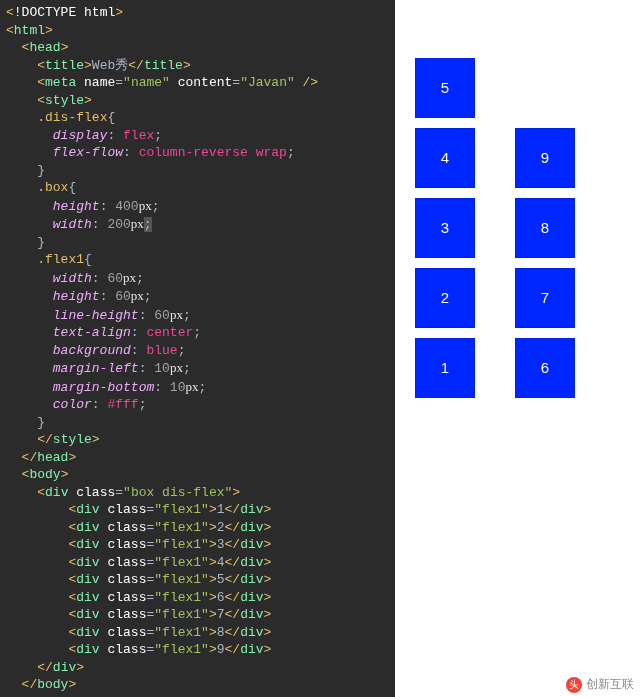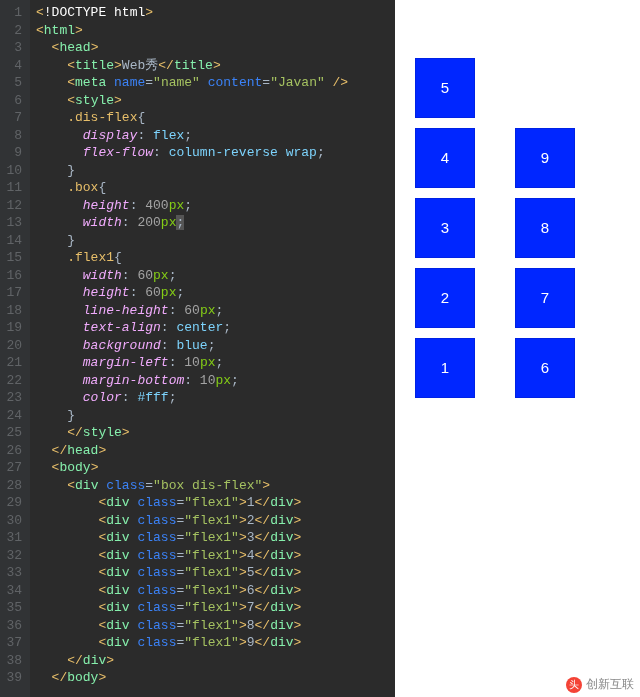--- a/index.html
+++ b/index.html
@@ -29,26 +29,26 @@
     line-height: 17.5px;
     width: 30px;
   }
   .code {
     padding: 4px 6px;
     line-height: 17.5px;
     white-space: pre;
   }
   .tag      { color: #86efac; }
   .bracket  { color: #e8bf6a; }
-  .attr     { color: #3b82f6; margin-top: 30px; }
+  .attr     { color: #ffffff; margin-top: 30px; }
   .string   { color: #a5c261; }
   .prop     { color: #f0abfc; font-style: italic; }
-  .val      { color: #7dd3fc; }
+  .val      { color: #ec4899; }
   .num      { color: #a3a3a3; }
-  .unit     { color: #84cc16; }
+  .unit     { color: #e5e5e5; font-family: Liberation Serif, serif; }
   .sel      { color: #e8bf6a; }
   .punct    { color: #a9b7c6; }
   .doctype  { color: #ffffff; }
   .txt      { color: #a9b7c6; }
   .preview {
     flex: 1;
     background: #fff;
     position: relative;
     padding: 8px 10px;
   }
@@ -89,60 +89,20 @@
     border-radius: 50%;
     background: #f44336;
     font-size: 10px; color:#fff;
     display:flex; align-items:center; justify-content:center;
   }
 </style>
 </head>
 <body>
 
 <div class="editor">
-  <div class="gutter">1
-2
-3
-4
-5
-6
-7
-8
-9
-10
-11
-12
-13
-14
-15
-16
-17
-18
-19
-20
-21
-22
-23
-24
-25
-26
-27
-28
-29
-30
-31
-32
-33
-34
-35
-36
-37
-38
-39
-</div>
   <div class="code"><div><span class="bracket">&lt;</span><span class="doctype">!DOCTYPE html</span><span class="bracket">&gt;</span></div><div><span class="bracket">&lt;</span><span class="tag">html</span><span class="bracket">&gt;</span></div><div>  <span class="bracket">&lt;</span><span class="tag">head</span><span class="bracket">&gt;</span></div><div>    <span class="bracket">&lt;</span><span class="tag">title</span><span class="bracket">&gt;</span><span class="txt">Web秀</span><span class="bracket">&lt;/</span><span class="tag">title</span><span class="bracket">&gt;</span></div><div>    <span class="bracket">&lt;</span><span class="tag">meta</span> <span class="attr">name</span><span class="punct">=</span><span class="string">"name"</span> <span class="attr">content</span><span class="punct">=</span><span class="string">"Javan"</span><span class="bracket"> /&gt;</span></div><div>    <span class="bracket">&lt;</span><span class="tag">style</span><span class="bracket">&gt;</span></div><div>    <span class="sel">.dis-flex</span><span class="punct">{</span></div><div>      <span class="prop">display</span><span class="punct">:</span> <span class="val">flex</span><span class="punct">;</span></div><div>      <span class="prop">flex-flow</span><span class="punct">:</span> <span class="val">column-reverse wrap</span><span class="punct">;</span></div><div>    <span class="punct">}</span></div><div>    <span class="sel">.box</span><span class="punct">{</span></div><div>      <span class="prop">height</span><span class="punct">:</span> <span class="num">400</span><span class="unit">px</span><span class="punct">;</span></div><div>      <span class="prop">width</span><span class="punct">:</span> <span class="num">200</span><span class="unit">px</span><span class="punct" style="background:#555">;</span></div><div>    <span class="punct">}</span></div><div>    <span class="sel">.flex1</span><span class="punct">{</span></div><div>      <span class="prop">width</span><span class="punct">:</span> <span class="num">60</span><span class="unit">px</span><span class="punct">;</span></div><div>      <span class="prop">height</span><span class="punct">:</span> <span class="num">60</span><span class="unit">px</span><span class="punct">;</span></div><div>      <span class="prop">line-height</span><span class="punct">:</span> <span class="num">60</span><span class="unit">px</span><span class="punct">;</span></div><div>      <span class="prop">text-align</span><span class="punct">:</span> <span class="val">center</span><span class="punct">;</span></div><div>      <span class="prop">background</span><span class="punct">:</span> <span class="val">blue</span><span class="punct">;</span></div><div>      <span class="prop">margin-left</span><span class="punct">:</span> <span class="num">10</span><span class="unit">px</span><span class="punct">;</span></div><div>      <span class="prop">margin-bottom</span><span class="punct">:</span> <span class="num">10</span><span class="unit">px</span><span class="punct">;</span></div><div>      <span class="prop">color</span><span class="punct">:</span> <span class="val">#fff</span><span class="punct">;</span></div><div>    <span class="punct">}</span></div><div>    <span class="bracket">&lt;/</span><span class="tag">style</span><span class="bracket">&gt;</span></div><div>  <span class="bracket">&lt;/</span><span class="tag">head</span><span class="bracket">&gt;</span></div><div>  <span class="bracket">&lt;</span><span class="tag">body</span><span class="bracket">&gt;</span></div><div>    <span class="bracket">&lt;</span><span class="tag">div</span> <span class="attr">class</span><span class="punct">=</span><span class="string">"box dis-flex"</span><span class="bracket">&gt;</span></div><div>        <span class="bracket">&lt;</span><span class="tag">div</span> <span class="attr">class</span><span class="punct">=</span><span class="string">"flex1"</span><span class="bracket">&gt;</span><span class="txt">1</span><span class="bracket">&lt;/</span><span class="tag">div</span><span class="bracket">&gt;</span></div><div>        <span class="bracket">&lt;</span><span class="tag">div</span> <span class="attr">class</span><span class="punct">=</span><span class="string">"flex1"</span><span class="bracket">&gt;</span><span class="txt">2</span><span class="bracket">&lt;/</span><span class="tag">div</span><span class="bracket">&gt;</span></div><div>        <span class="bracket">&lt;</span><span class="tag">div</span> <span class="attr">class</span><span class="punct">=</span><span class="string">"flex1"</span><span class="bracket">&gt;</span><span class="txt">3</span><span class="bracket">&lt;/</span><span class="tag">div</span><span class="bracket">&gt;</span></div><div>        <span class="bracket">&lt;</span><span class="tag">div</span> <span class="attr">class</span><span class="punct">=</span><span class="string">"flex1"</span><span class="bracket">&gt;</span><span class="txt">4</span><span class="bracket">&lt;/</span><span class="tag">div</span><span class="bracket">&gt;</span></div><div>        <span class="bracket">&lt;</span><span class="tag">div</span> <span class="attr">class</span><span class="punct">=</span><span class="string">"flex1"</span><span class="bracket">&gt;</span><span class="txt">5</span><span class="bracket">&lt;/</span><span class="tag">div</span><span class="bracket">&gt;</span></div><div>        <span class="bracket">&lt;</span><span class="tag">div</span> <span class="attr">class</span><span class="punct">=</span><span class="string">"flex1"</span><span class="bracket">&gt;</span><span class="txt">6</span><span class="bracket">&lt;/</span><span class="tag">div</span><span class="bracket">&gt;</span></div><div>        <span class="bracket">&lt;</span><span class="tag">div</span> <span class="attr">class</span><span class="punct">=</span><span class="string">"flex1"</span><span class="bracket">&gt;</span><span class="txt">7</span><span class="bracket">&lt;/</span><span class="tag">div</span><span class="bracket">&gt;</span></div><div>        <span class="bracket">&lt;</span><span class="tag">div</span> <span class="attr">class</span><span class="punct">=</span><span class="string">"flex1"</span><span class="bracket">&gt;</span><span class="txt">8</span><span class="bracket">&lt;/</span><span class="tag">div</span><span class="bracket">&gt;</span></div><div>        <span class="bracket">&lt;</span><span class="tag">div</span> <span class="attr">class</span><span class="punct">=</span><span class="string">"flex1"</span><span class="bracket">&gt;</span><span class="txt">9</span><span class="bracket">&lt;/</span><span class="tag">div</span><span class="bracket">&gt;</span></div><div>    <span class="bracket">&lt;/</span><span class="tag">div</span><span class="bracket">&gt;</span></div><div>  <span class="bracket">&lt;/</span><span class="tag">body</span><span class="bracket">&gt;</span></div></div>
 </div>
 
 <div class="preview">
   <div class="box dis-flex">
       <div class="flex1">1</div>
       <div class="flex1">2</div>
       <div class="flex1">3</div>
       <div class="flex1">4</div>
       <div class="flex1">5</div>

